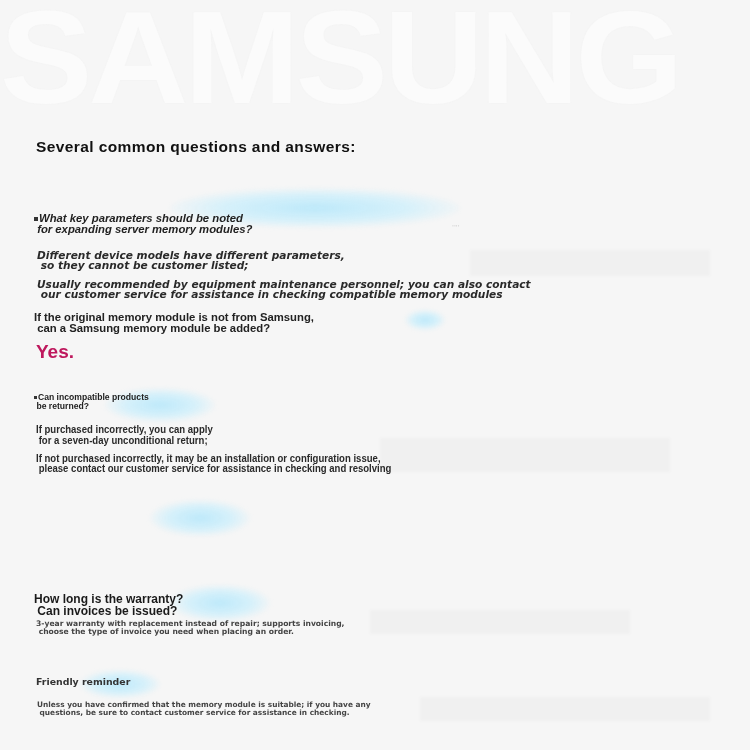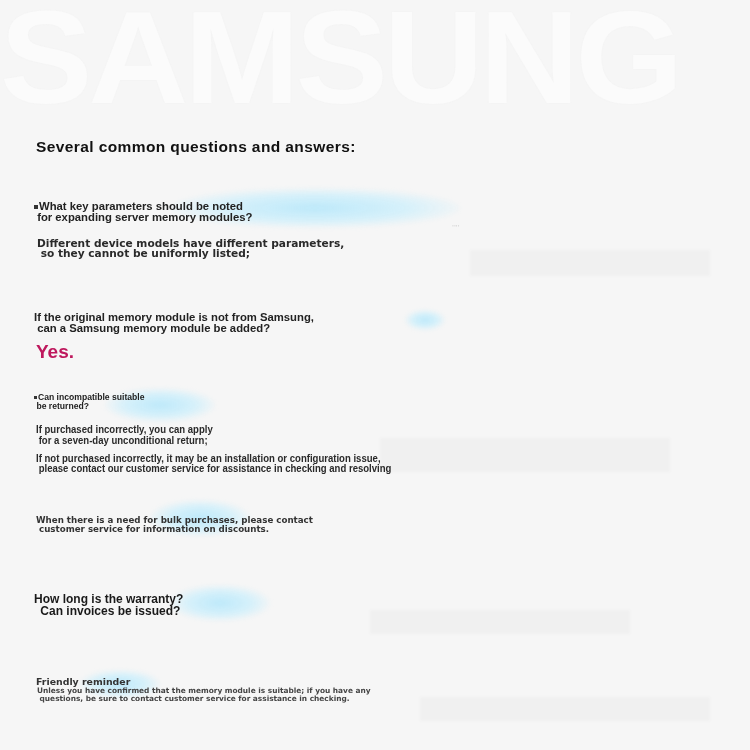--- a/index.html
+++ b/index.html
@@ -63,49 +63,51 @@
 <div class="blob" style="left:150px; top:500px; width:100px; height:36px;"></div>
 <div class="blob" style="left:170px; top:585px; width:100px; height:36px;"></div>
 <div class="blob" style="left:80px; top:670px; width:80px; height:28px;"></div>
 
 <div class="faint-line" style="left:470px; top:250px; width:240px; height:26px;"></div>
 <div class="faint-line" style="left:380px; top:438px; width:290px; height:34px;"></div>
 <div class="faint-line" style="left:370px; top:610px; width:260px; height:24px;"></div>
 <div class="faint-line" style="left:420px; top:697px; width:290px; height:24px;"></div>
 <div class="small-tag" style="left:452px; top:222px;">····</div>
 
-<div class="block" style="top:201px;">
+<div class="block" style="top:213px;font-style:italic;">
   <div class="q" style="font-size:11.3px;"><span class="bullet"></span><span>What key parameters should be noted
  for expanding server memory modules?</span></div>
   <div class="a" style="font-size:10.6px; margin-top:14px; margin-left:3px;">Different device models have different parameters,
- so they cannot be uniformly listed;</div>
+ so they cannot be customer listed;</div>
+  <div class="a" style="font-size:10.6px; margin-top:8px; margin-left:3px;">Usually recommended by equipment maintenance personnel; you can also contact
+ our customer service for assistance in checking compatible memory modules</div>
 </div>
 
 <div class="block" style="top:312px;">
   <div class="q" style="font-size:11.3px;">If the original memory module is not from Samsung,
  can a Samsung memory module be added?</div>
   <div class="q" style="font-size:19px; color:#be185d; margin-top:7px; margin-left:2px;">Yes.</div>
 </div>
 
 <div class="block" style="top:393px;">
-  <div class="q" style="font-size:8.6px;"><span class="bullet" style="width:3px;height:3px;"></span><span>Can incompatible suitable
+  <div class="q" style="font-size:8.6px;"><span class="bullet" style="width:3px;height:3px;"></span><span>Can incompatible products
  be returned?</span></div>
   <div class="a" style="font-size:10.4px; margin-top:15px; margin-left:2px; font-family:'Liberation Sans', sans-serif; transform:scaleX(0.92); transform-origin:left;">If purchased incorrectly, you can apply
  for a seven-day unconditional return;</div>
   <div class="a" style="font-size:10.4px; margin-top:8px; margin-left:2px; font-family:'Liberation Sans', sans-serif; transform:scaleX(0.92); transform-origin:left;">If not purchased incorrectly, it may be an installation or configuration issue,
  please contact our customer service for assistance in checking and resolving</div>
 </div>
 
 <div class="block" style="top:507px;">
-  <div class="a" style="font-size:8.7px; margin-top:9px; margin-left:2px; color:#333;">When there is a need for bulk purchases, please contact
- customer service for information on discounts.</div>
 </div>
 
-<div class="block" style="top:593px;text-align:center;">
+<div class="block" style="top:593px;">
   <div class="q" style="font-size:12px; color:#1a1a1a;">How long is the warranty?
  Can invoices be issued?</div>
+  <div class="a" style="font-size:7.6px; margin-top:3px; margin-left:2px; color:#444;">3-year warranty with replacement instead of repair; supports invoicing,
+ choose the type of invoice you need when placing an order.</div>
 </div>
 
 <div class="block" style="top:677px; left:36px;">
   <div class="q" style="font-size:9.4px; color:#333; font-family:'DejaVu Sans', sans-serif;">Friendly reminder</div>
-  <div class="a" style="font-size:7.4px; margin-top:1px; margin-left:1px; color:#444;">Unless you have confirmed that the memory module is suitable; if you have any
+  <div class="a" style="font-size:7.4px; margin-top:15px; margin-left:1px; color:#444;">Unless you have confirmed that the memory module is suitable; if you have any
  questions, be sure to contact customer service for assistance in checking.</div>
 </div>
 
 </body></html>

